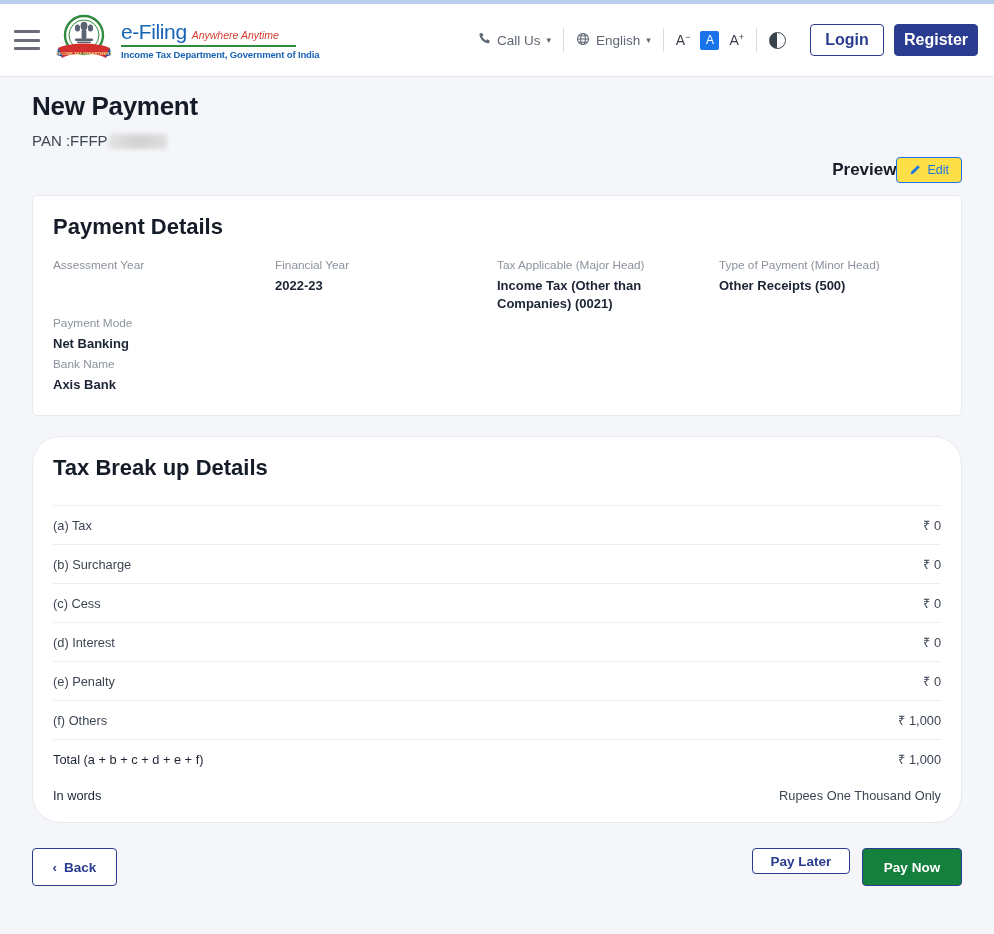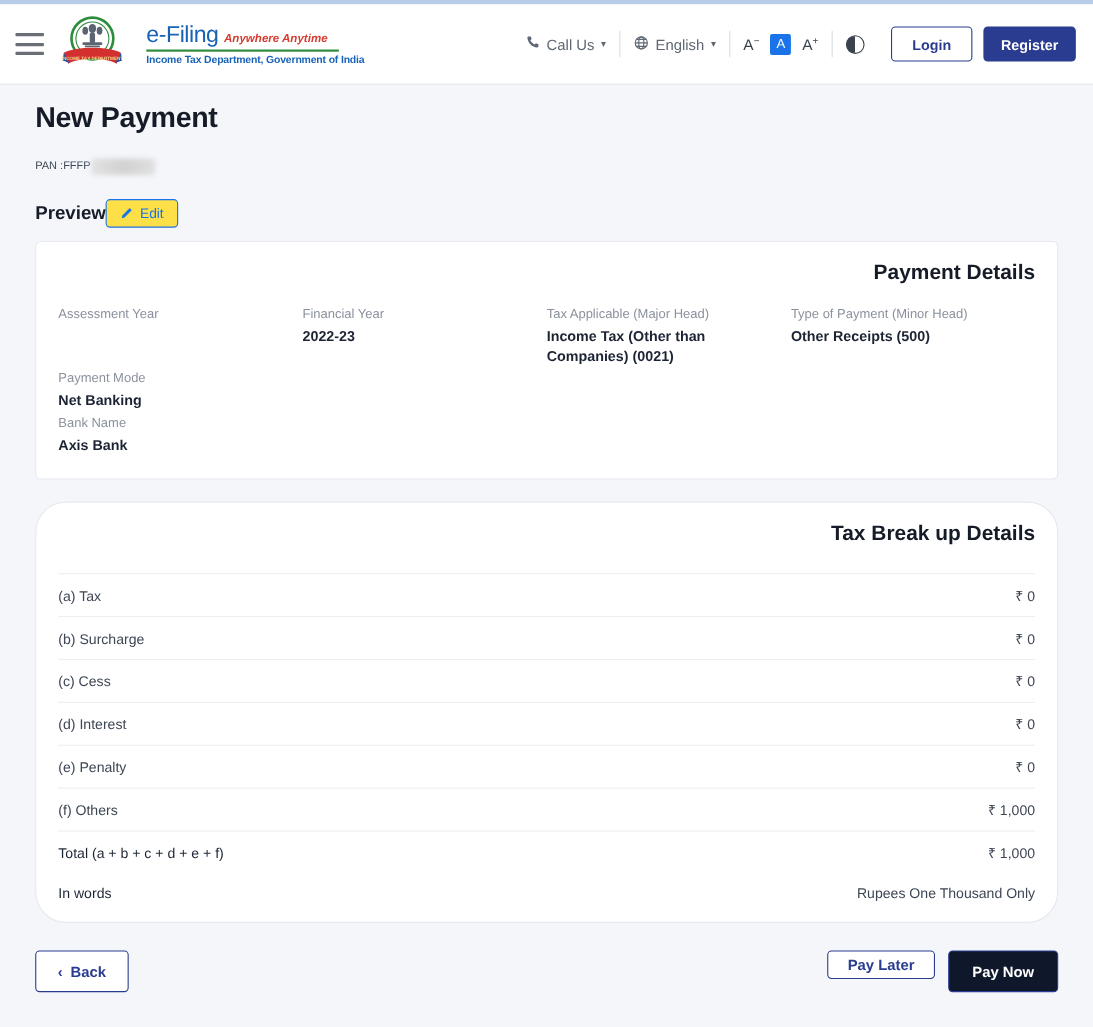--- a/index.html
+++ b/index.html
@@ -23,30 +23,30 @@
     padding: 0 16px 0 14px;
     border-bottom: 1px solid #e3e7ee;
   }
   .hamburger {
     width: 26px; height: 20px;
     display: flex; flex-direction: column; justify-content: space-between;
     cursor: pointer; margin-right: 16px;
   }
   .hamburger span { display: block; height: 3px; background: #6a6f77; border-radius: 1px; }
 
-  .brand { display: flex; align-items: center; gap: 21px; }
+  .brand { display: flex; align-items: center; gap: 9px; }
   .emblem { width: 56px; height: 52px; position: relative; }
   .brand-text { display: flex; flex-direction: column; }
   .brand-line1 { display: flex; align-items: baseline; gap: 5px; }
   .efiling {
     font-size: 21px; color: #1763b6; letter-spacing: -0.4px;
     font-family: "Liberation Sans", sans-serif;
   }
   .tagline {
-    font-size: 10.5px; color: #d63c2f; font-style: italic; font-weight: bold;
+    font-size: 10.5px; color: #d63c2f; font-style: italic; font-weight: normal;
   }
   .brand-rule { height: 2px; background: #2f8c3e; margin: 1px 0 2px 0; width: 175px; }
   .dept {
     font-size: 9.5px; color: #1763b6; font-weight: bold; letter-spacing: -0.15px;
   }
 
   .header-right {
     margin-left: auto;
     display: flex; align-items: center; gap: 0px;
   }
@@ -75,72 +75,71 @@
   .contrast {
     width: 17px; height: 17px; border-radius: 50%;
     border: 1.6px solid #3a424e;
     background: linear-gradient(90deg, #3a424e 50%, #ffffff 50%);
     cursor: pointer;
   }
 
   .btn {
     font-family: "Liberation Sans", sans-serif;
     cursor: pointer; border-radius: 4px;
-    font-size: 13px;
+    font-size: 16px;
     display: inline-flex; align-items: center; justify-content: center;
   }
   .btn-login {
     width: 74px; height: 32px; margin-left: 12px;
     background: #fff; border: 1.4px solid #2a3c8f; color: #2a3c8f;
     font-weight: bold;
   }
   .btn-register {
     width: 84px; height: 32px; margin-left: 10px;
     background: #2a3c8f; border: 1.4px solid #2a3c8f; color: #fff;
     font-weight: bold;
   }
 
   
   .page { padding: 0 32px; }
   .page-title {
     font-size: 26px; font-weight: bold; color: #151c28;
     padding: 14px 0 0 0; letter-spacing: -0.3px;
   }
   .pan-row {
-    font-size: 10px; color: #3d4654;
-    margin-top: 22px; display: flex; align-items: center;
+    font-size: 15px; color: #3d4654;
+    margin-top: 10px; display: flex; align-items: flex-end;
   }
   .pan-mask {
     display: inline-block; width: 58px; height: 15px;
     background: linear-gradient(90deg,#e2e2e2,#d2d2d2,#dfdfdf);
     filter: blur(2.2px); margin-left: 1px; border-radius: 3px;
   }
 
   .preview-row {
-    display: flex; align-items: center; justify-content: flex-start;
-    margin-top: 22px; margin-bottom: 12px;
+    display: flex; align-items: center; justify-content: flex-end;
+    margin-top: 8px; margin-bottom: 12px;
   }
   .preview-title { font-size: 17px; font-weight: bold; color: #151c28; }
   .btn-edit {
     background: #fde047; border: 1.4px solid #1a73e8; color: #1a73e8;
     height: 26px; padding: 0 12px; gap: 6px; font-size: 12.5px;
   }
   .pencil { display: inline-block; width: 12px; height: 12px; }
 
   
   .card {
     background: #fff;
     border: 1px solid #e6e9ef;
     border-radius: 5px;
   }
   .card + .card { margin-top: 20px; border-radius: 28px; }
   .card-title {
-    font-size: 19px; font-weight: bold; color: #151c28;
+    font-size: 22px; font-weight: bold; color: #151c28;
     padding: 18px 20px 0 20px;
-    text-align: right;
   }
 
   .detail-grid {
     display: grid;
     grid-template-columns: repeat(4, 1fr);
     padding: 18px 20px 22px 20px;
     row-gap: 4px;
   }
   .field-label {
     font-size: 11.8px; color: #8b929d; margin-bottom: 5px;
@@ -176,21 +175,21 @@
   .btn-back {
     background: #fff; border: 1.4px solid #2a3c8f; color: #2a3c8f;
     width: 85px; height: 38px; gap: 7px; font-weight: bold; font-size: 13.5px;
   }
   .right-actions { display: flex; gap: 12px; }
   .btn-paylater {
     background: #fff; border: 1.4px solid #2a3c8f; color: #2a3c8f;
     width: 98px; height: 26px; font-weight: bold; font-size: 13.5px;
   }
   .btn-paynow {
-    background: #0f172a; border: 1.4px solid #2a3c8f; color: #fff;
+    background: #15803d; border: 1.4px solid #2a3c8f; color: #fff;
     width: 100px; height: 38px; font-weight: bold; font-size: 13.5px;
   }
 </style>
 </head>
 <body>
 
 <div class="top-strip"></div>
 
 <div class="header">
 

